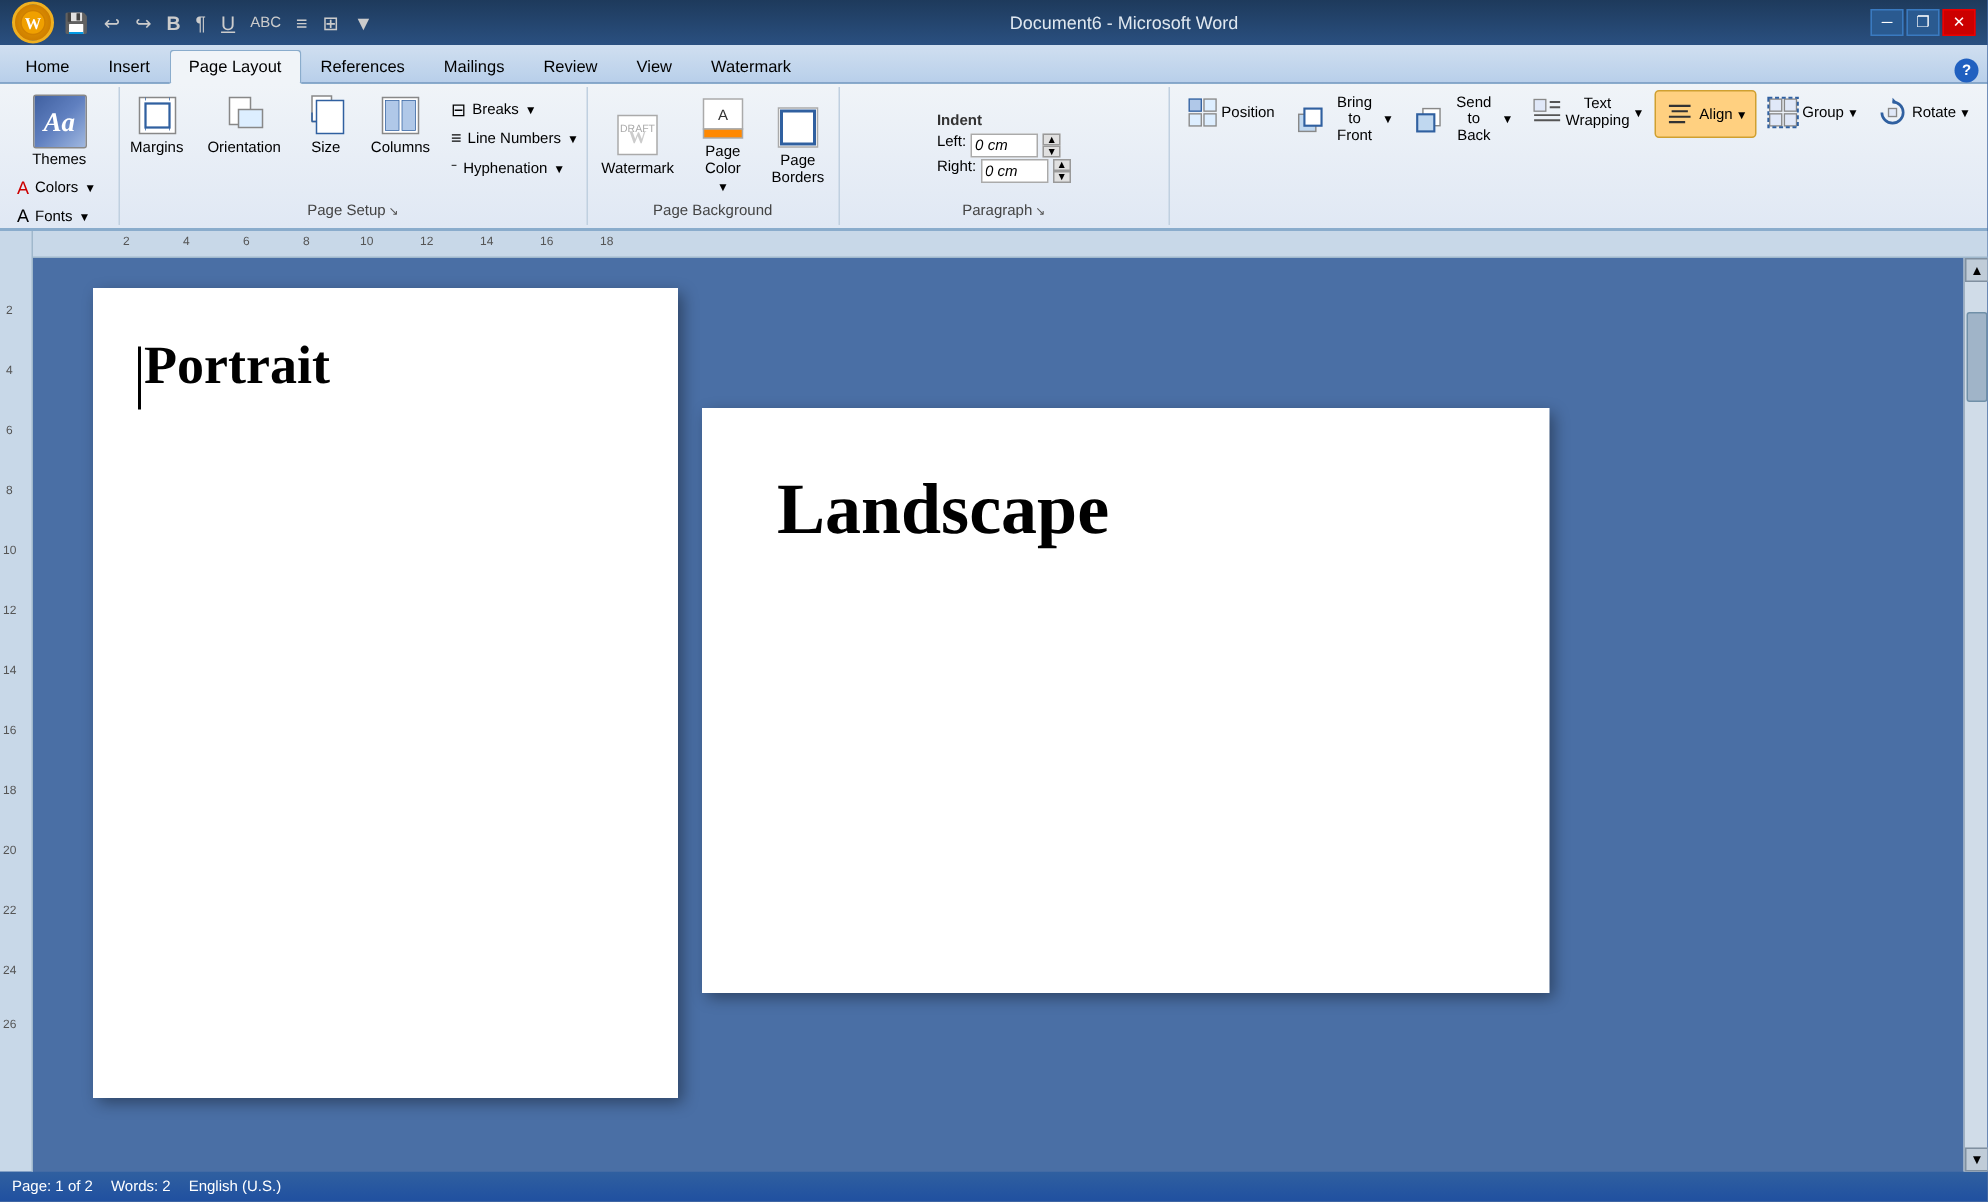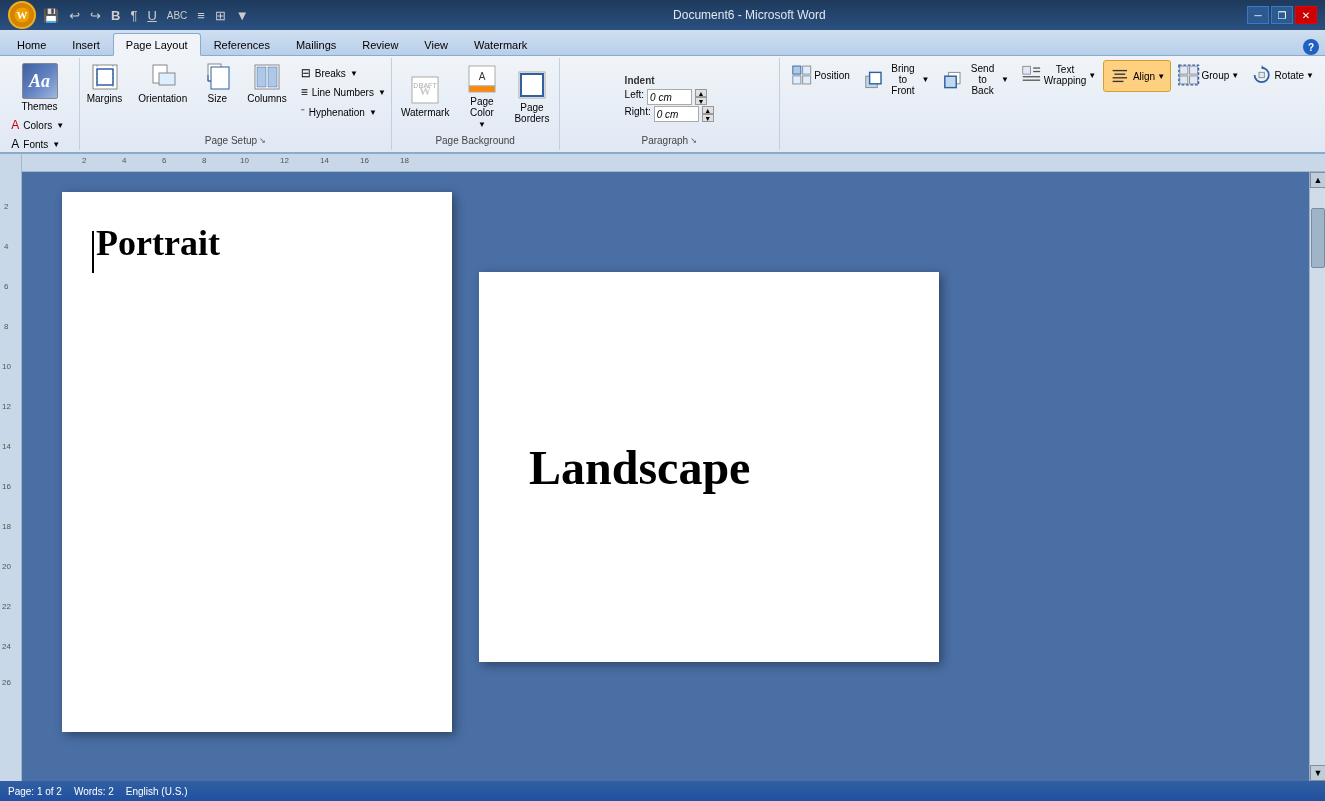--- a/index.html
+++ b/index.html
@@ -538,27 +538,27 @@
       <span style="position:absolute; left:2px; top:270px; font-size:8px; color:#555;">14</span>
       <span style="position:absolute; left:2px; top:310px; font-size:8px; color:#555;">16</span>
       <span style="position:absolute; left:2px; top:350px; font-size:8px; color:#555;">18</span>
       <span style="position:absolute; left:2px; top:390px; font-size:8px; color:#555;">20</span>
       <span style="position:absolute; left:2px; top:430px; font-size:8px; color:#555;">22</span>
       <span style="position:absolute; left:2px; top:470px; font-size:8px; color:#555;">24</span>
       <span style="position:absolute; left:2px; top:506px; font-size:8px; color:#555;">26</span>
     </div>
   </div>
 
-  <div class="doc-area" style="flex:1; background:#4a6fa5; overflow:auto; padding:20px 40px; display:flex; gap:27px; align-items:flex-start;">
+  <div class="doc-area" style="flex:1; background:#4a6fa5; overflow:auto; padding:20px 40px; display:flex; gap:16px; align-items:flex-start;">
 
     <div class="page-portrait" style="width:390px; min-height:540px; background:white; box-shadow:3px 3px 10px rgba(0,0,0,0.4); padding:30px; flex-shrink:0;">
       <span style="display:inline-block; border-left:2px solid black; height:42px; vertical-align:middle; margin-right:2px;"></span><span class="page-text" style="font-size:36px; font-weight:bold; font-family:'Times New Roman',serif;">Portrait</span>
     </div>
 
-    <div class="page-landscape" style="width:460px; min-height:390px; background:white; box-shadow:3px 3px 10px rgba(0,0,0,0.4); padding:40px 50px; flex-shrink:0; margin-top:80px; display:flex; align-items:center;">
+    <div class="page-landscape" style="width:565px; min-height:390px; background:white; box-shadow:3px 3px 10px rgba(0,0,0,0.4); padding:40px 50px; flex-shrink:0; margin-top:80px; display:flex; ">
       <span class="page-text" style="font-size:48px; font-weight:bold; font-family:'Times New Roman',serif;">Landscape</span>
     </div>
 
   </div>
 
   <div class="right-scrollbar" style="width:16px; background:#d0dce8; display:flex; flex-direction:column; border-left:1px solid #a0b0c0;">
     <div class="scroll-btn">▲</div>
     <div class="scroll-track" style="flex:1; position:relative;">
       <div class="scroll-thumb" style="width:14px; height:60px; background:#a0b4c8; border:1px solid #7090a8; border-radius:2px; position:absolute; top:20px; left:1px;"></div>
     </div>

